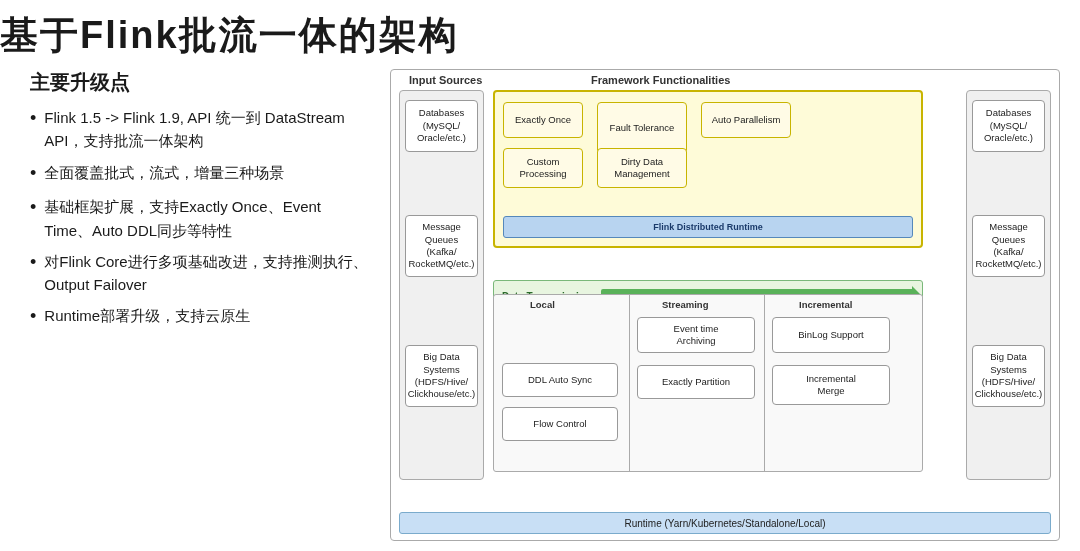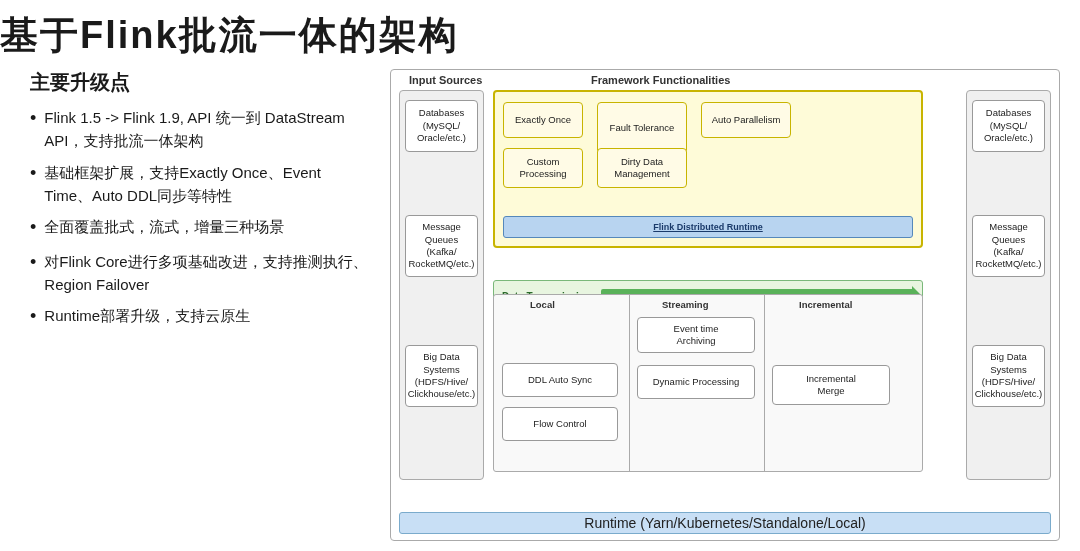--- a/index.html
+++ b/index.html
@@ -136,36 +136,35 @@
     }
 
     .runtime-bar {
       position: absolute;
       background: #c8dff5;
       border: 1.5px solid #7aabcc;
       border-radius: 3px;
       display: flex;
       align-items: center;
       justify-content: center;
-      font-size: 14px;
+      font-size: 10px;
       color: #222;
     }
 
     .flink-runtime-bar {
       position: absolute;
       background: #b8d4f0;
       border: 1.5px solid #5588bb;
       border-radius: 3px;
       display: flex;
       align-items: center;
       justify-content: center;
       font-size: 9px;
       font-weight: bold;
       color: #1a3a6a;
-      text-decoration: underline;
     }
 
     .batch-label, .streaming-label, .incremental-label {
       position: absolute;
       font-size: 9.5px;
       font-weight: bold;
       color: #333;
       text-align: center;
     }
 
@@ -182,27 +181,27 @@
 
 <div class="content-area">
 
   <div class="left-panel">
     <div class="section-title">主要升级点</div>
     <ul class="bullet-list">
       <li>
           <span>Flink 1.5 -&gt; Flink 1.9, API 统一到 DataStream API，支持批流一体架构</span>
         </li>
       <li>
+          <span>全面覆盖批式，流式，增量三种场景</span>
+        </li>
+      <li>
           <span>基础框架扩展，支持Exactly Once、Event Time、Auto DDL同步等特性</span>
         </li>
       <li>
-          <span>全面覆盖批式，流式，增量三种场景</span>
-        </li>
-      <li>
-          <span>对Flink Core进行多项基础改进，支持推测执行、Region Failover</span>
+          <span>对Flink Core进行多项基础改进，支持推测执行、Output Failover</span>
         </li>
       <li>
           <span>Runtime部署升级，支持云原生</span>
         </li>
     </ul>
   </div>
 
   <div class="right-panel">
     <div class="diagram" style="position:relative; width:100%; height:100%;">
 
@@ -247,22 +246,23 @@
         <span class="streaming-label" style="left:168px; top:4px;">Streaming</span>
         <span class="incremental-label" style="left:305px; top:4px;">Incremental</span>
 
         <div class="divider-v" style="left:135px; top:0; height:100%;"></div>
         <div class="divider-v" style="left:270px; top:0; height:100%;"></div>
 
         <div class="box" style="left:8px; top:68px; width:116px; height:34px;">DDL Auto Sync</div>
         <div class="box" style="left:8px; top:112px; width:116px; height:34px;">Flow Control</div>
 
         <div class="box" style="left:143px; top:22px; width:118px; height:36px;">Event time<br>Archiving</div>
-        <div class="box" style="left:143px; top:70px; width:118px; height:34px;">Dynamic Processing</div>
-
+        <div class="box" style="left:143px; top:70px; width:118px; height:34px;">Exactly Partition</div>
+
+        <div class="box" style="left:278px; top:22px; width:118px; height:36px;">BinLog Support</div>
         <div class="box" style="left:278px; top:70px; width:118px; height:40px;">Incremental<br>Merge</div>
       </div>
 
       <div class="runtime-bar" style="left:8px; bottom:6px; right:8px; height:22px;">Runtime (Yarn/Kubernetes/Standalone/Local)</div>
 
     </div>
   </div>
 </div>
 
 </body></html>

